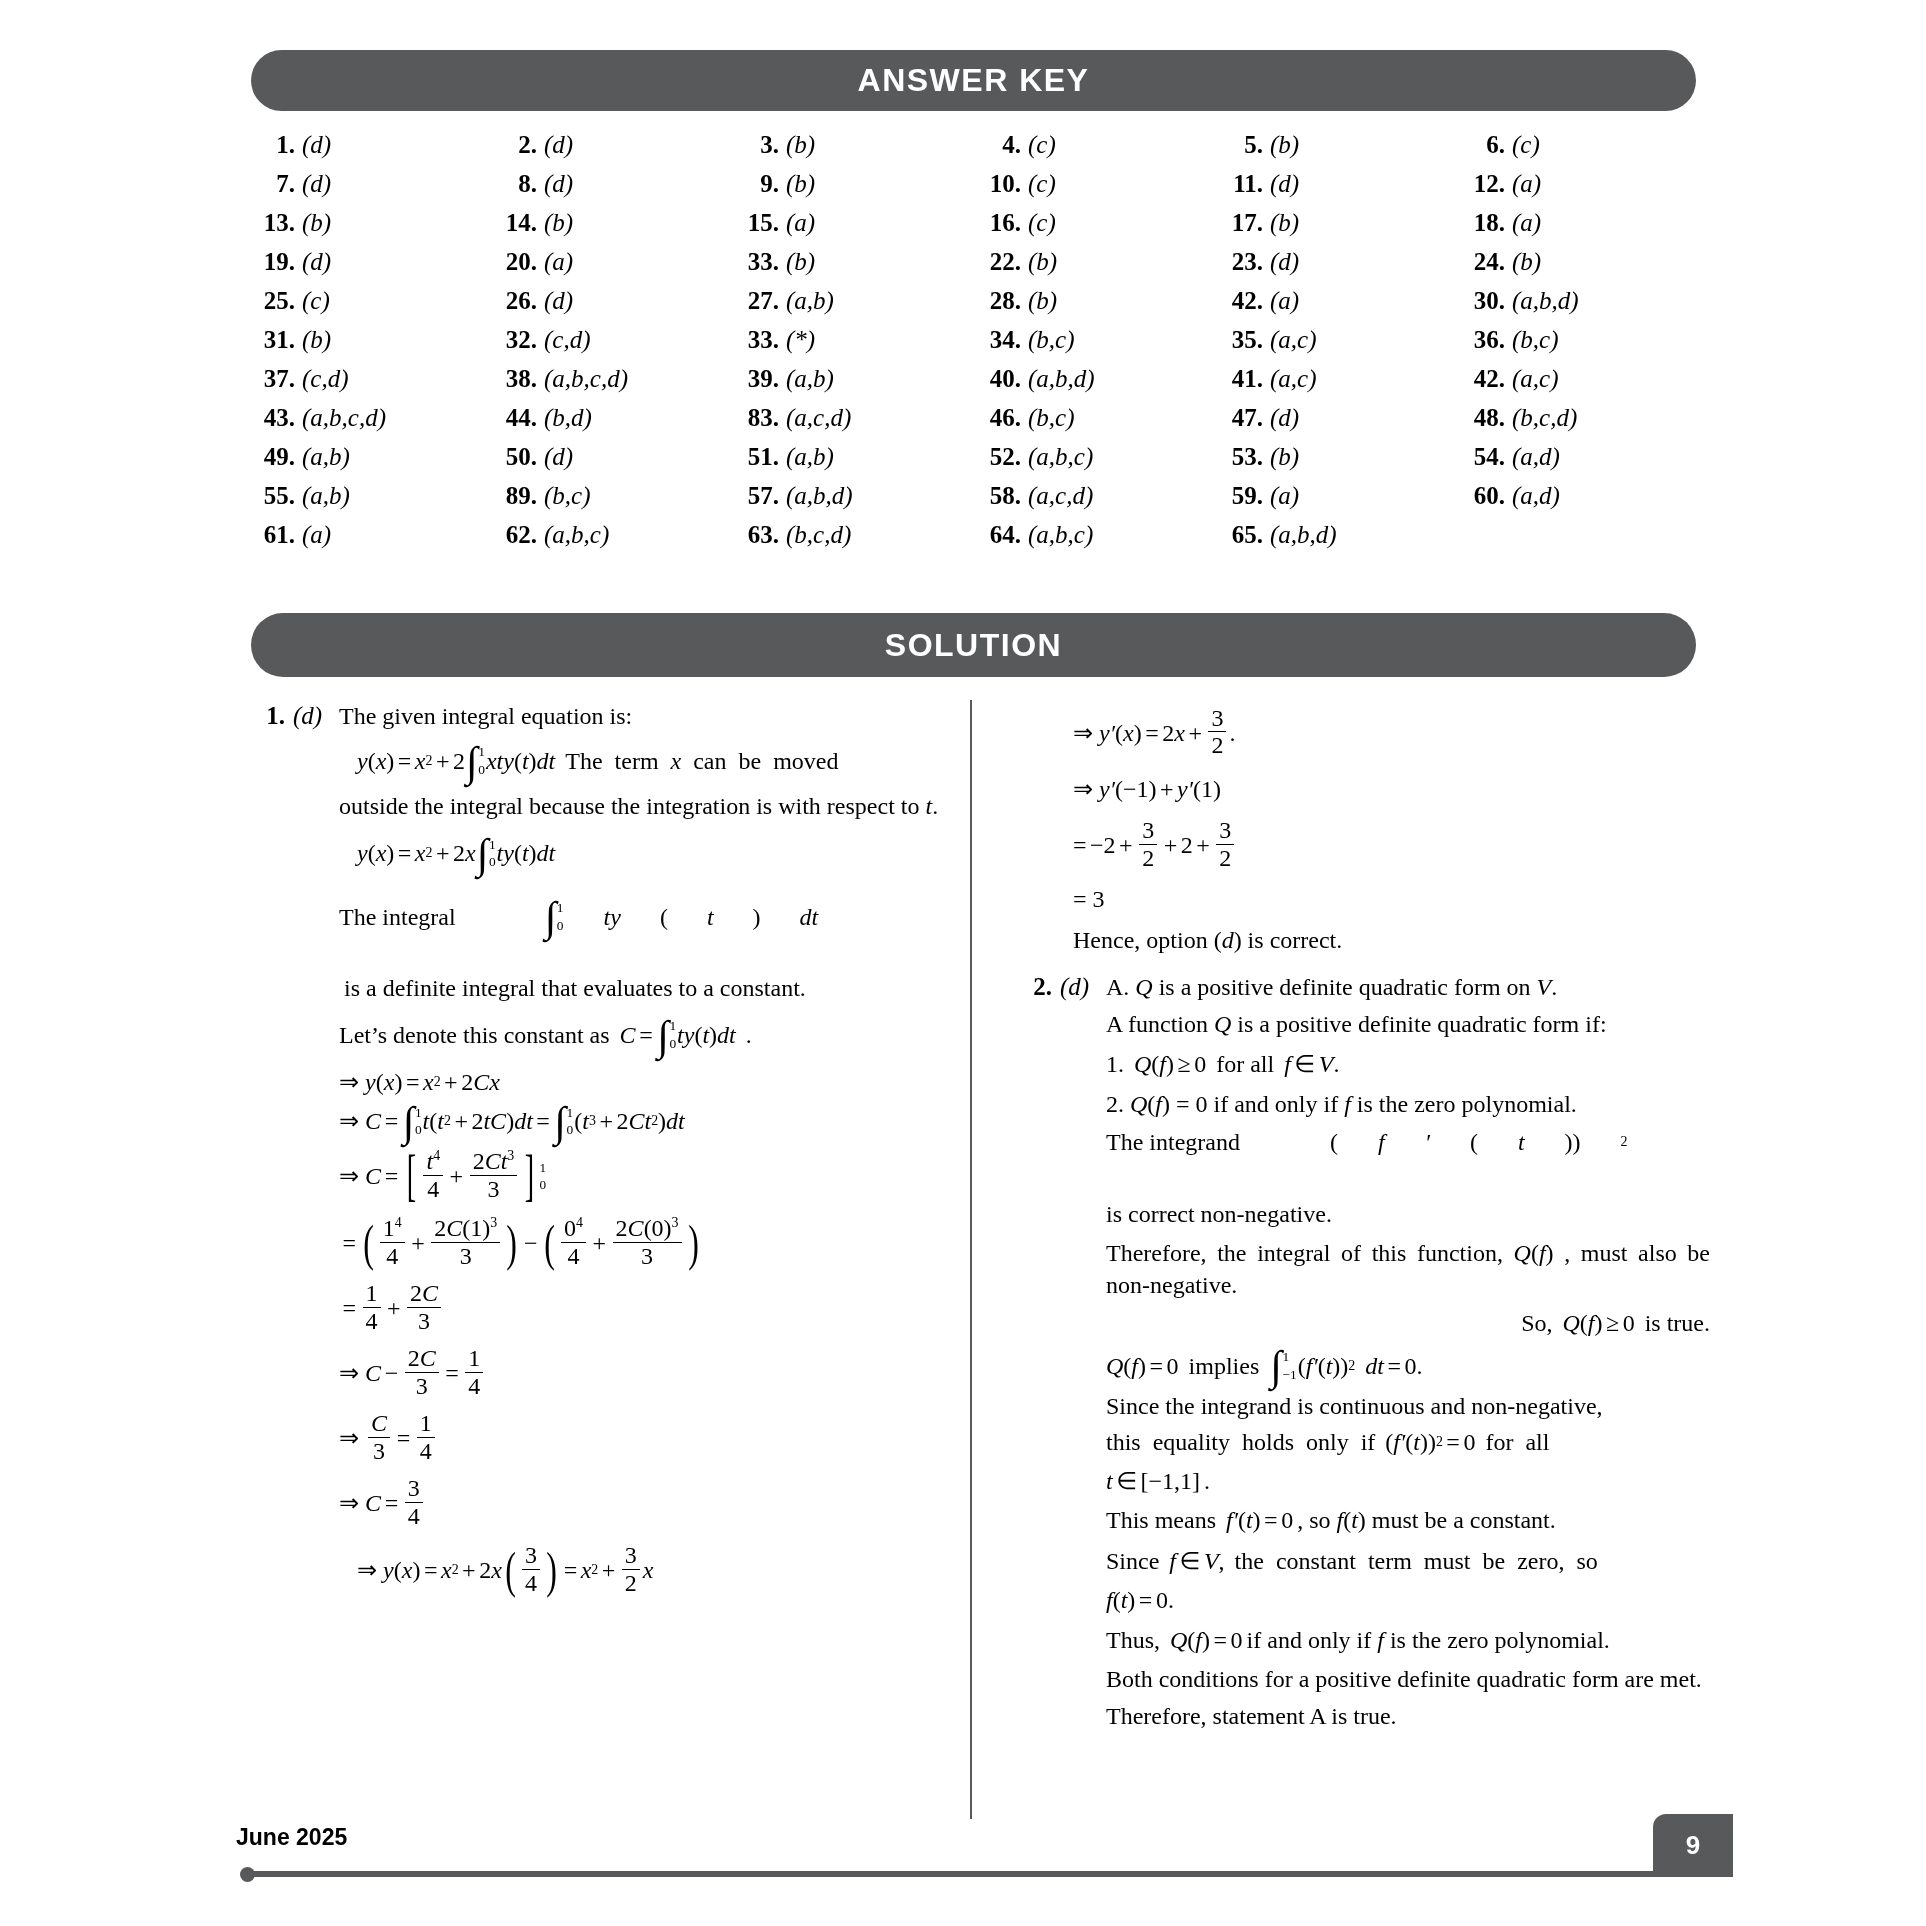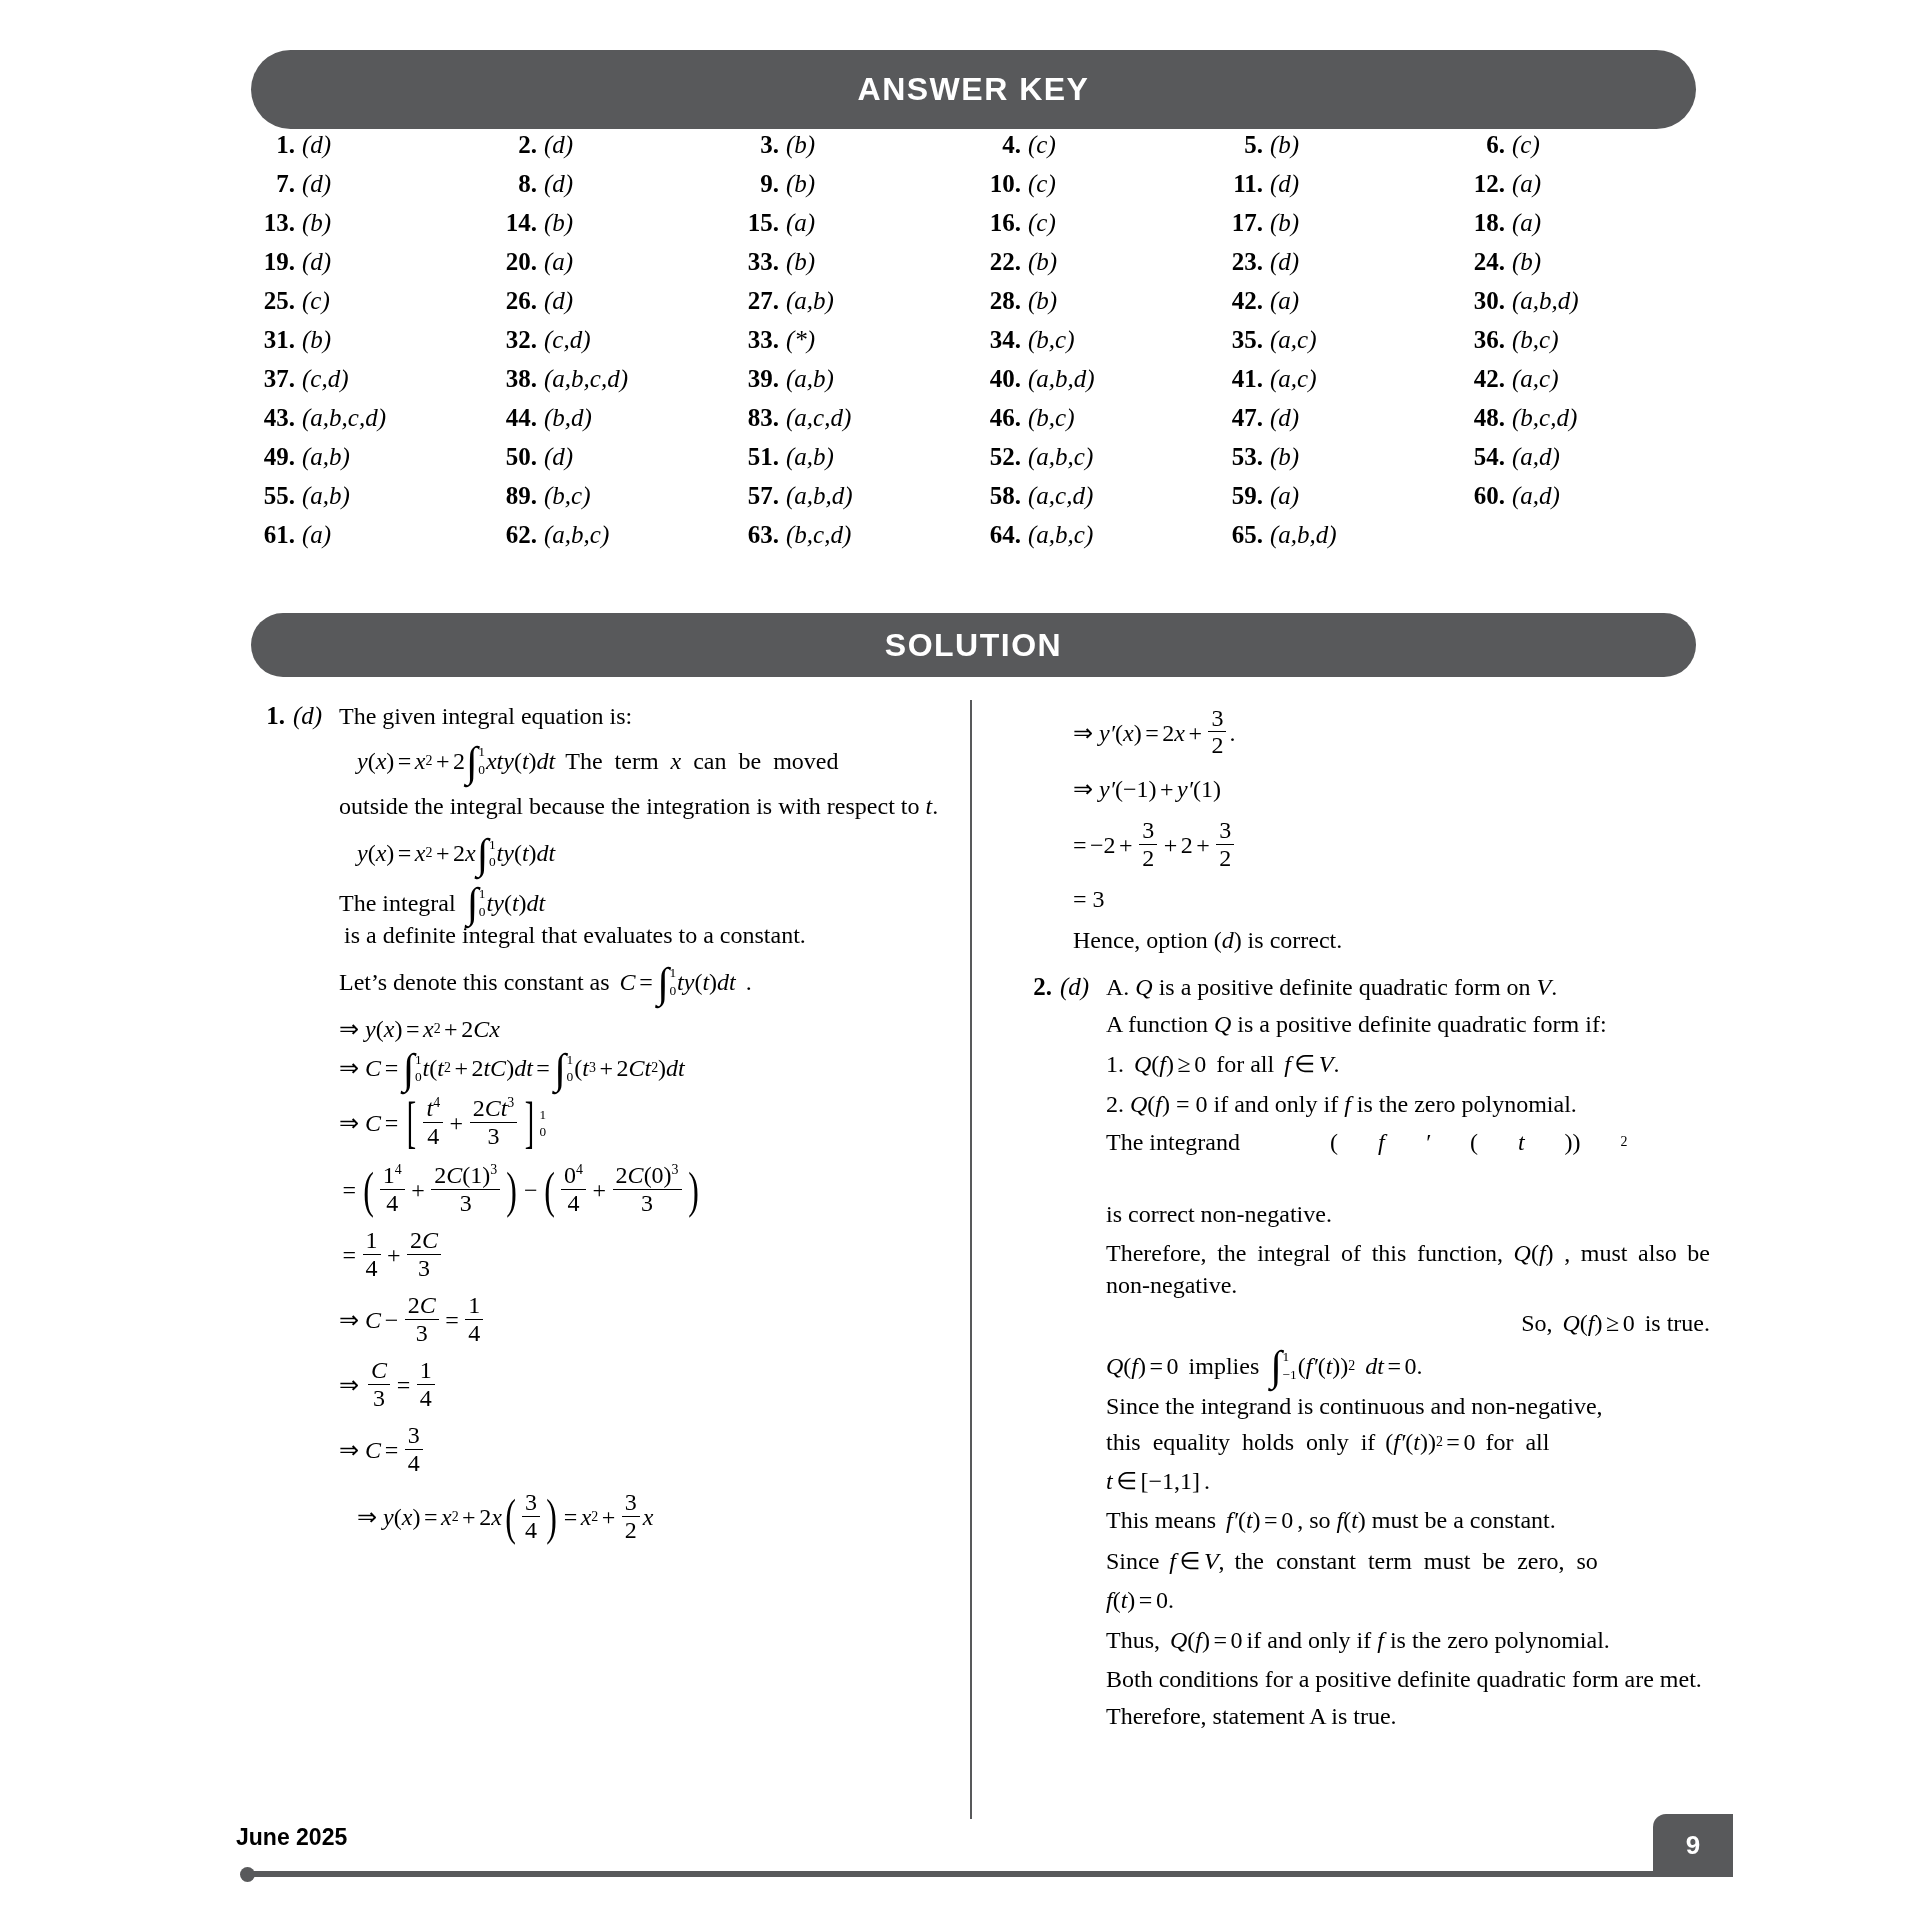--- a/index.html
+++ b/index.html
@@ -21,21 +21,21 @@
     position:absolute;
     background:#58595b;
     border-radius:45px;
     color:#fff;
     display:flex; align-items:center; justify-content:center;
     font-family:"Liberation Sans", sans-serif;
     font-weight:bold;
     letter-spacing:1.5px;
   }
   #banner-answer-key {
-    left:251px; top:50px; width:1445px; height:79px;
+    left:251px; top:50px; width:1445px; height:61px;
     font-size:32px;
   }
   #banner-solution {
     left:251px; top:613px; width:1445px; height:64px;
     font-size:32px;
   }
 
   
   #answer-key-grid {
     position:absolute;
@@ -512,21 +512,21 @@
                   <span class="lo">0</span>
                 </span>
               </span>
             <span class="mi">ty</span>
               <span class="mn">(</span>
               <span class="mi">t</span>
               <span class="mn">)</span>
               <span class="mi">dt</span>
           </div>
 
-          <div class="eqline" style="margin-top:17px;">
+          <div class="eqline" style="margin-top:31px;gap:39px;">
             <span>The integral</span>
             <span class="gap"></span>
             <span class="integ">
                 <span class="sym">∫</span>
                 <span class="lims">
                   <span class="hi">1</span>
                   <span class="lo">0</span>
                 </span>
               </span>
             <span class="mi">ty</span>

